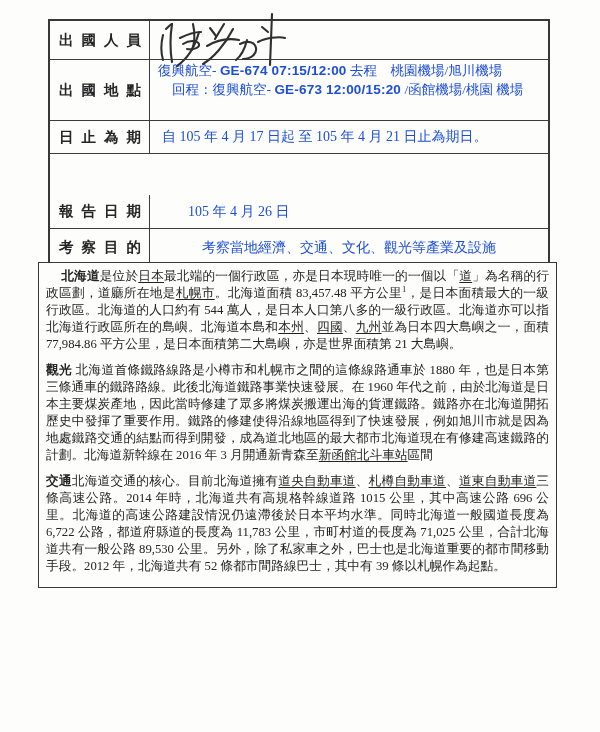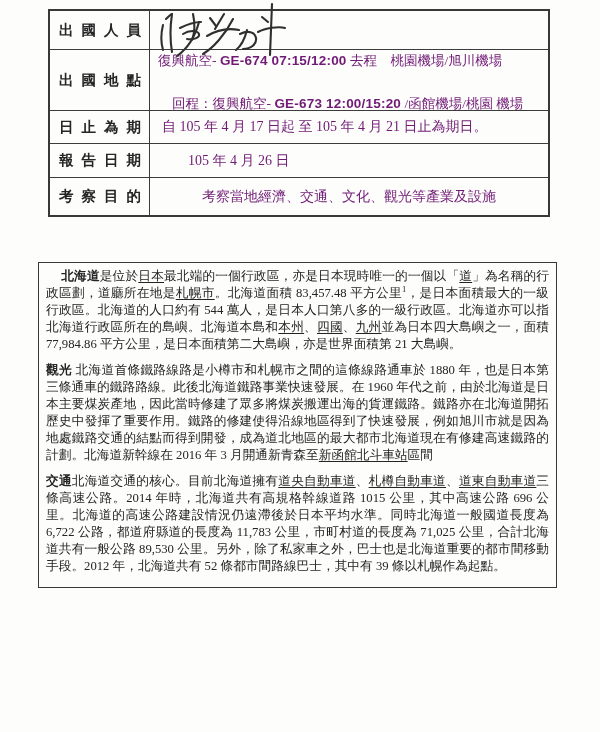--- a/index.html
+++ b/index.html
@@ -4,41 +4,41 @@
 <style>
   html,body{margin:0;padding:0;}
   body{background:#ffffff;}
   .doc{
     position:relative;width:600px;height:732px;background:#fdfdfc;
     font-family:"Liberation Serif","DejaVu Serif",serif;color:#222;
     overflow:hidden;
   }
   
   .htable{
-    position:absolute;left:48px;top:9px;width:502px;
+    position:absolute;left:48px;top:19px;width:502px;
     border:2px solid #383838;box-sizing:border-box;background:#fdfdfc;
   }
   .trow{display:flex;border-bottom:1px solid #3c3c3c;box-sizing:border-box;}
   .trow:last-child{border-bottom:none;}
   .tlabel{
     width:100px;flex:0 0 100px;border-right:1px solid #3c3c3c;box-sizing:border-box;
     display:flex;align-items:center;padding-left:9px;
     font-size:14.5px;font-weight:bold;letter-spacing:8px;color:#252525;
     white-space:nowrap;overflow:hidden;
   }
-  .tvalue{flex:1;position:relative;font-size:14px;color:#701a75;box-sizing:border-box;}
+  .tvalue{flex:1;position:relative;font-size:14px;color:#1d4ed8;box-sizing:border-box;}
   .r1{height:39px;}
   .r2{height:61px;}
   .r3{height:33px;}
-  .r4{height:34px;}
+  .r4{height:34px;margin-top:41px;}
   .r5{height:37px;}
   .r6{height:31px;}
   .sig-svg{position:absolute;left:4px;top:-10px;overflow:visible;z-index:3;}
   .flightline{padding:2px 2px 0 8px;font-size:13.5px;line-height:17px;white-space:nowrap;}
-  .flightline.l2{padding-left:22px;margin-top:24px;}
+  .flightline.l2{padding-left:22px;}
   .bsans{font-family:"Liberation Sans","DejaVu Sans",sans-serif;font-weight:bold;letter-spacing:.2px;}
   .v-center{display:flex;align-items:center;}
   .v3{padding-left:12px;}
   .v4{padding-left:38px;}
   .v-mid{justify-content:center;text-align:center;}
   
   .bodybox{
     position:absolute;left:38px;top:262px;width:519px;height:326px;
     border:1.5px solid #383838;box-sizing:border-box;
     padding:5px 7px 2px 7px;overflow:hidden;background:#fdfdfc;

